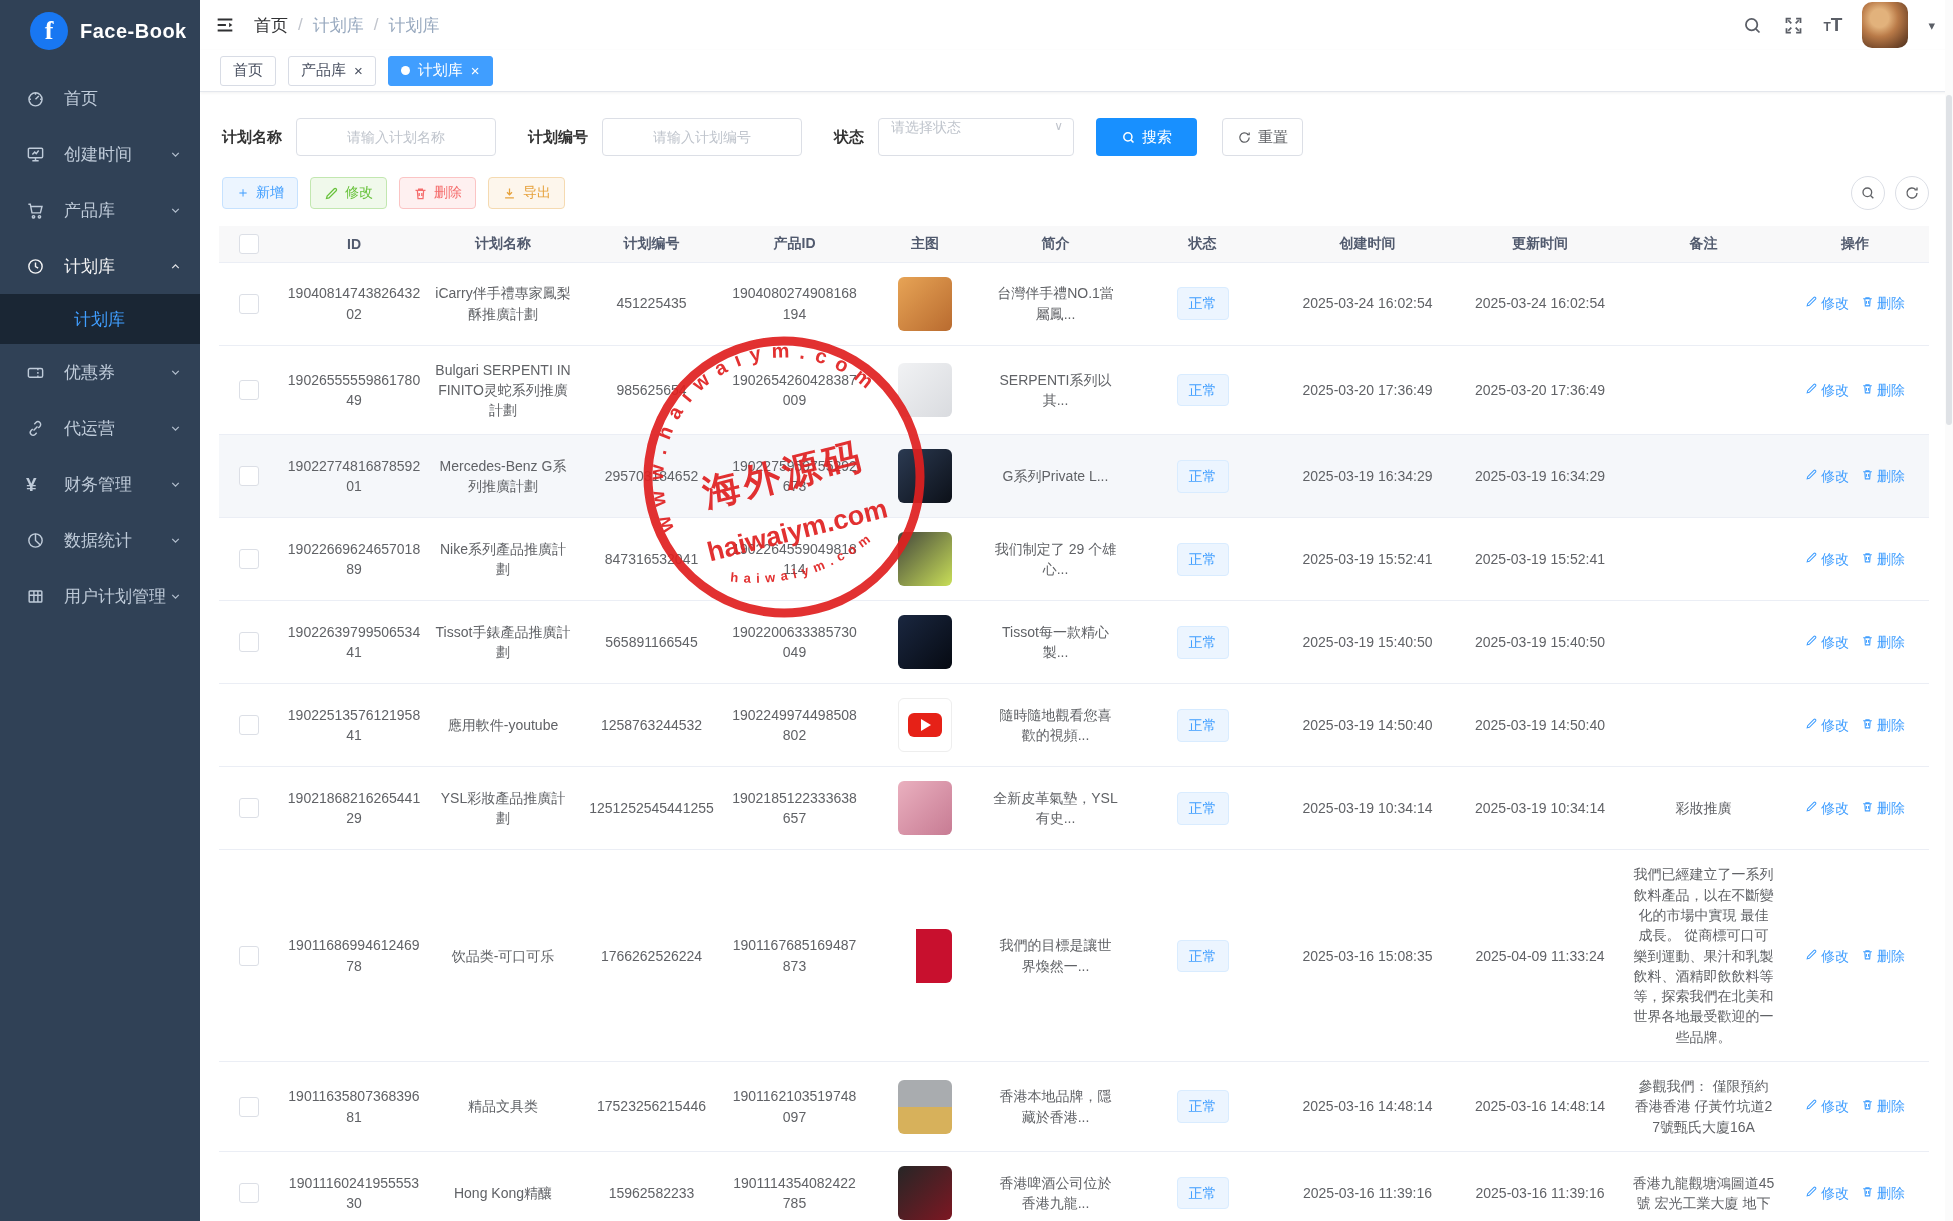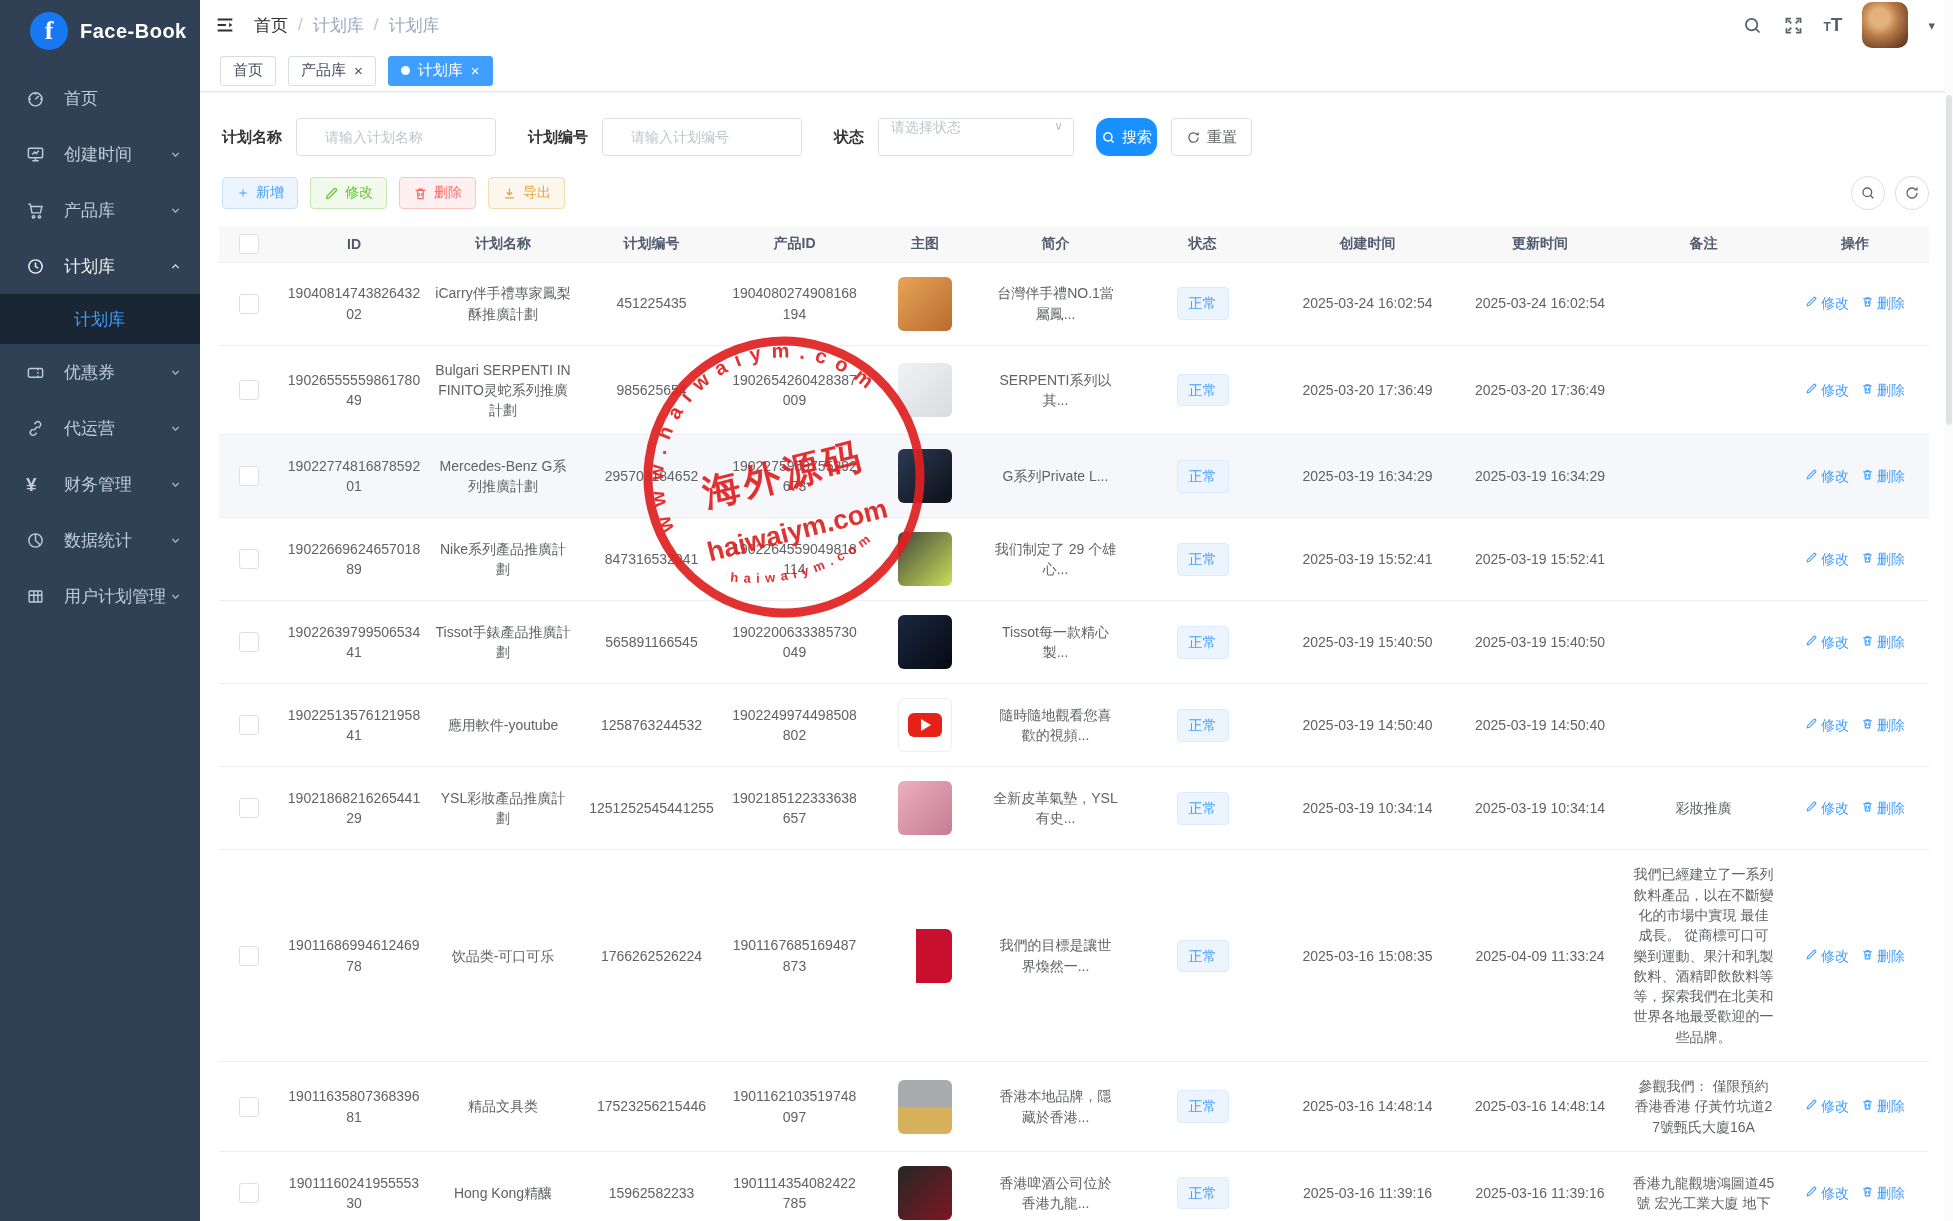--- a/index.html
+++ b/index.html
@@ -49,30 +49,30 @@
   .tag { height:30px; display:inline-flex; align-items:center; gap:8px; padding:0 12px;
     border:1px solid #d8dce5; background:#fff; color:#495060; font-size:15px; border-radius:3px; cursor:pointer; }
   .tag .dot { width:9px; height:9px; border-radius:50%; background:#fff; }
   .tag .x { font-size:15px; line-height:1; }
   .tag.active { background:#409eff; border-color:#409eff; color:#fff; }
 
   
   .filter-bar { display:flex; align-items:center; margin:26px 0 0 22px; }
   .f-label { font-size:15px; font-weight:bold; color:#333; margin-right:14px; }
   .f-input { width:200px; height:38px; border:1px solid #dcdfe6; border-radius:4px;
-    padding:0 28px; font-size:14px; color:#606266; margin-right:32px;
-    font-family:"Liberation Sans","DejaVu Sans",sans-serif; }
+    padding:0 8px; font-size:14px; color:#606266; margin-right:32px;
+    font-family:"Liberation Sans","DejaVu Sans",sans-serif;text-align:center; }
   .f-input::placeholder { color:#bfc4cc; }
   .f-select { position:relative; width:196px; height:38px; border:1px solid #dcdfe6; border-radius:4px;
     display:flex; padding:0 12px; color:#bfc4cc; font-size:14px; margin-right:22px; cursor:pointer; }
   .f-select .arrow { position:absolute; right:10px; color:#c0c4cc; font-size:12px; }
   .btn { display:inline-flex; align-items:center; justify-content:center; gap:6px;
     border-radius:4px; cursor:pointer; font-size:15px; border:1px solid transparent; }
   .btn svg { width:15px; height:15px; }
-  .btn-search { height:38px; padding:0 4px; background:#1890ff; color:#fff; margin-right:14px;border-radius:13px; }
+  .btn-search { height:38px; padding:0 24px; background:#1890ff; color:#fff; margin-right:25px; }
   .btn-reset { height:38px; padding:0 14px; background:#fff; color:#606266; border-color:#dcdfe6; }
 
   
   .toolbar { display:flex; align-items:center; margin:20px 24px 0 22px; }
   .tb { height:32px; padding:0 13px; font-size:14px; margin-right:12px; }
   .tb-add { color:#409eff; background:#ecf5ff; border-color:#c6e2ff; }
   .tb-edit { color:#67c23a; background:#f0f9eb; border-color:#c2e7b0; }
   .tb-del { color:#f56c6c; background:#fef0f0; border-color:#fbc4c4; }
   .tb-exp { color:#e6a23c; background:#fdf6ec; border-color:#f5dab1; }
   .tool-right { margin-left:auto; display:flex; gap:10px; }

